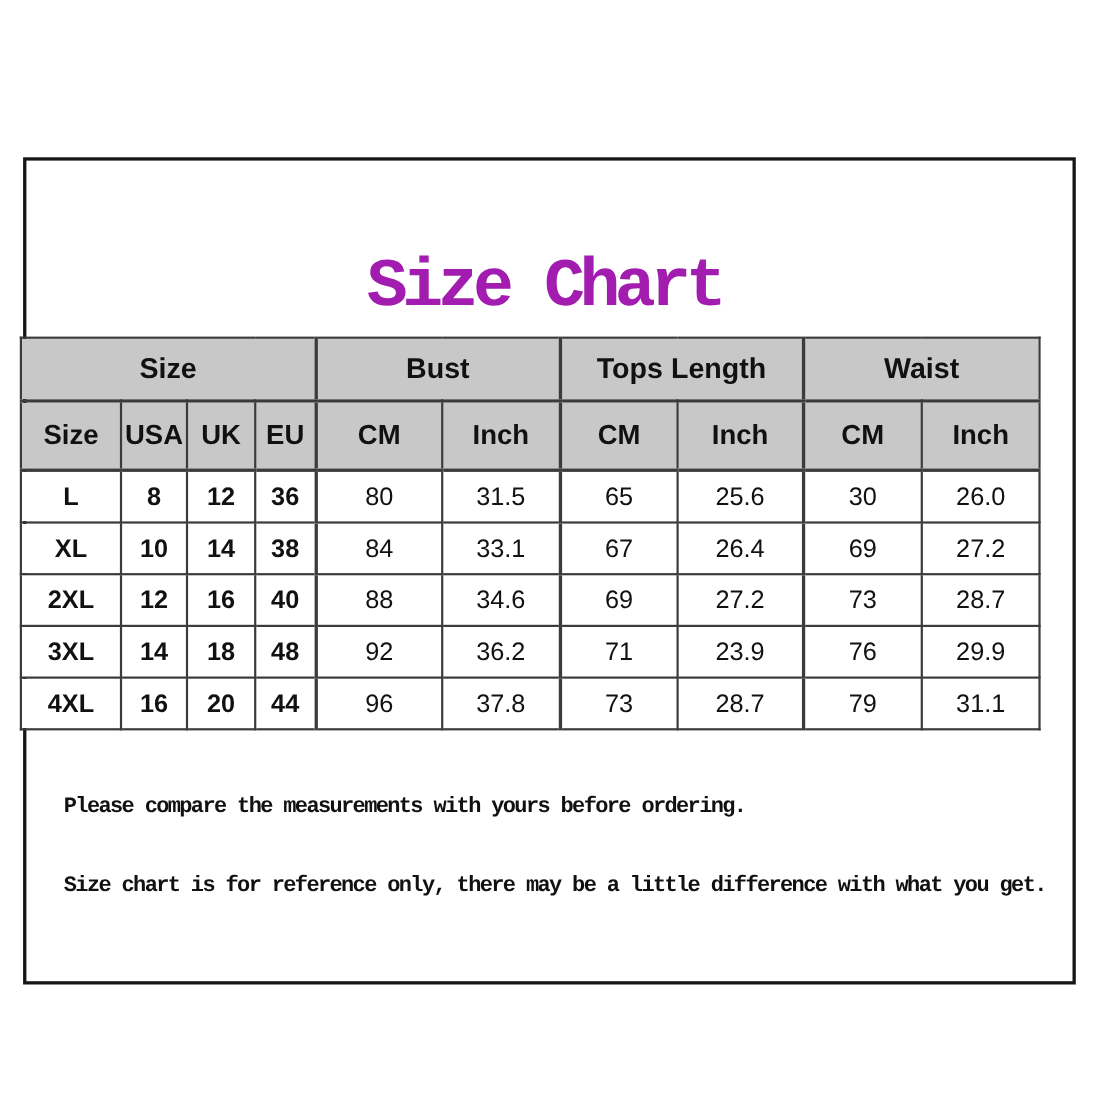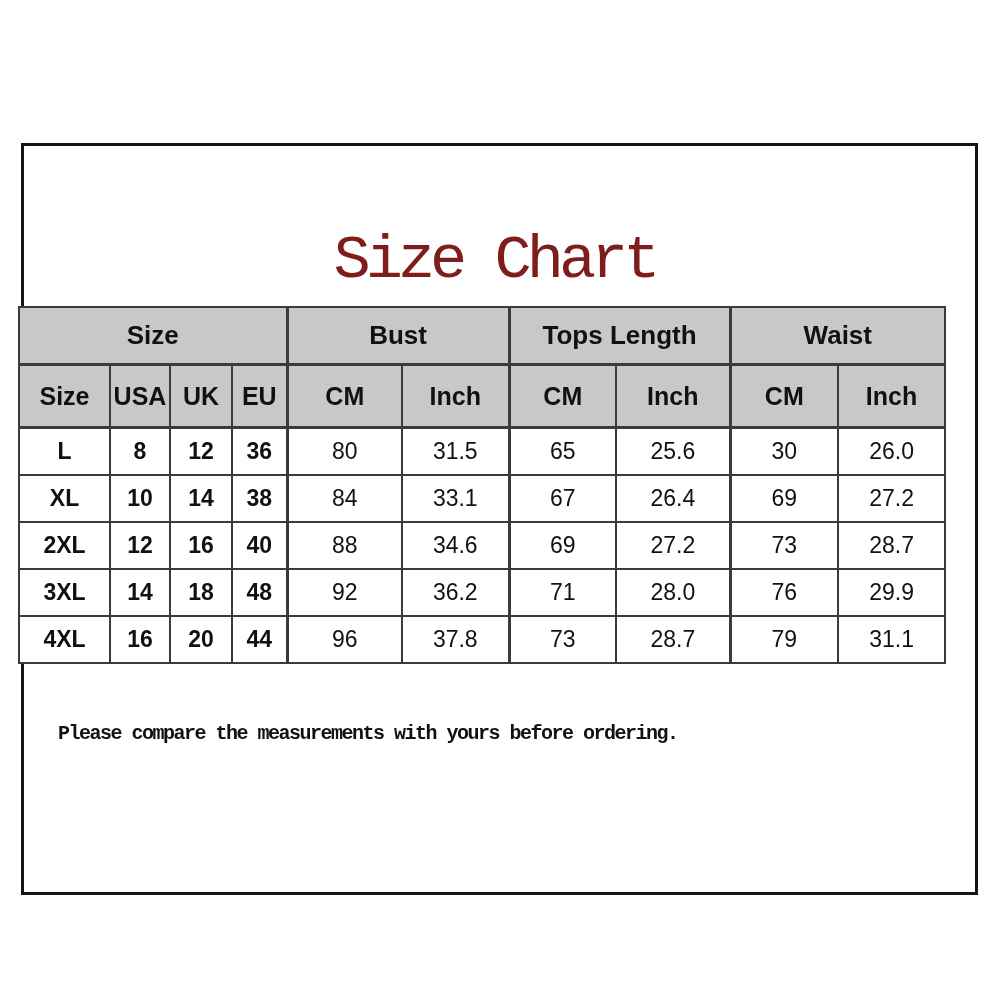--- a/index.html
+++ b/index.html
@@ -25,25 +25,25 @@
     border: 3px solid var(--frame, #151515);
     box-sizing: border-box;
   }
   .title {
     position: absolute;
     left: 0;
     right: 12px;
     top: 230px;
     text-align: center;
     font-family: "Liberation Mono", "DejaVu Sans Mono", monospace;
-    font-weight: 400;
+    font-weight: 700;
     font-size: 62px;
     letter-spacing: -5px;
     line-height: 1;
-    color: #7f1d1d;
+    color: #a21caf;
     white-space: pre;
   }
   table.size-table {
     position: absolute;
     left: 18px;
     top: 306px;
     width: 926px;
     border-collapse: collapse;
     table-layout: fixed;
   }
@@ -170,36 +170,37 @@
         <td>28.7</td>
       </tr>
       <tr>
         <td>3XL</td>
         <td>14</td>
         <td>18</td>
         <td>48</td>
         <td class="grp-b">92</td>
         <td>36.2</td>
         <td class="grp-b">71</td>
-        <td>28.0</td>
+        <td>23.9</td>
         <td class="grp-b">76</td>
         <td>29.9</td>
       </tr>
       <tr>
         <td>4XL</td>
         <td>16</td>
         <td>20</td>
         <td>44</td>
         <td class="grp-b">96</td>
         <td>37.8</td>
         <td class="grp-b">73</td>
         <td>28.7</td>
         <td class="grp-b">79</td>
         <td>31.1</td>
       </tr>
     </tbody>
   </table>
 
   <div class="notes">
     <div>Please compare the measurements with yours before ordering.</div>
+    <div>Size chart is for reference only, there may be a little difference with what you get.</div>
   </div>
 
 </div>
 
 </body></html>

